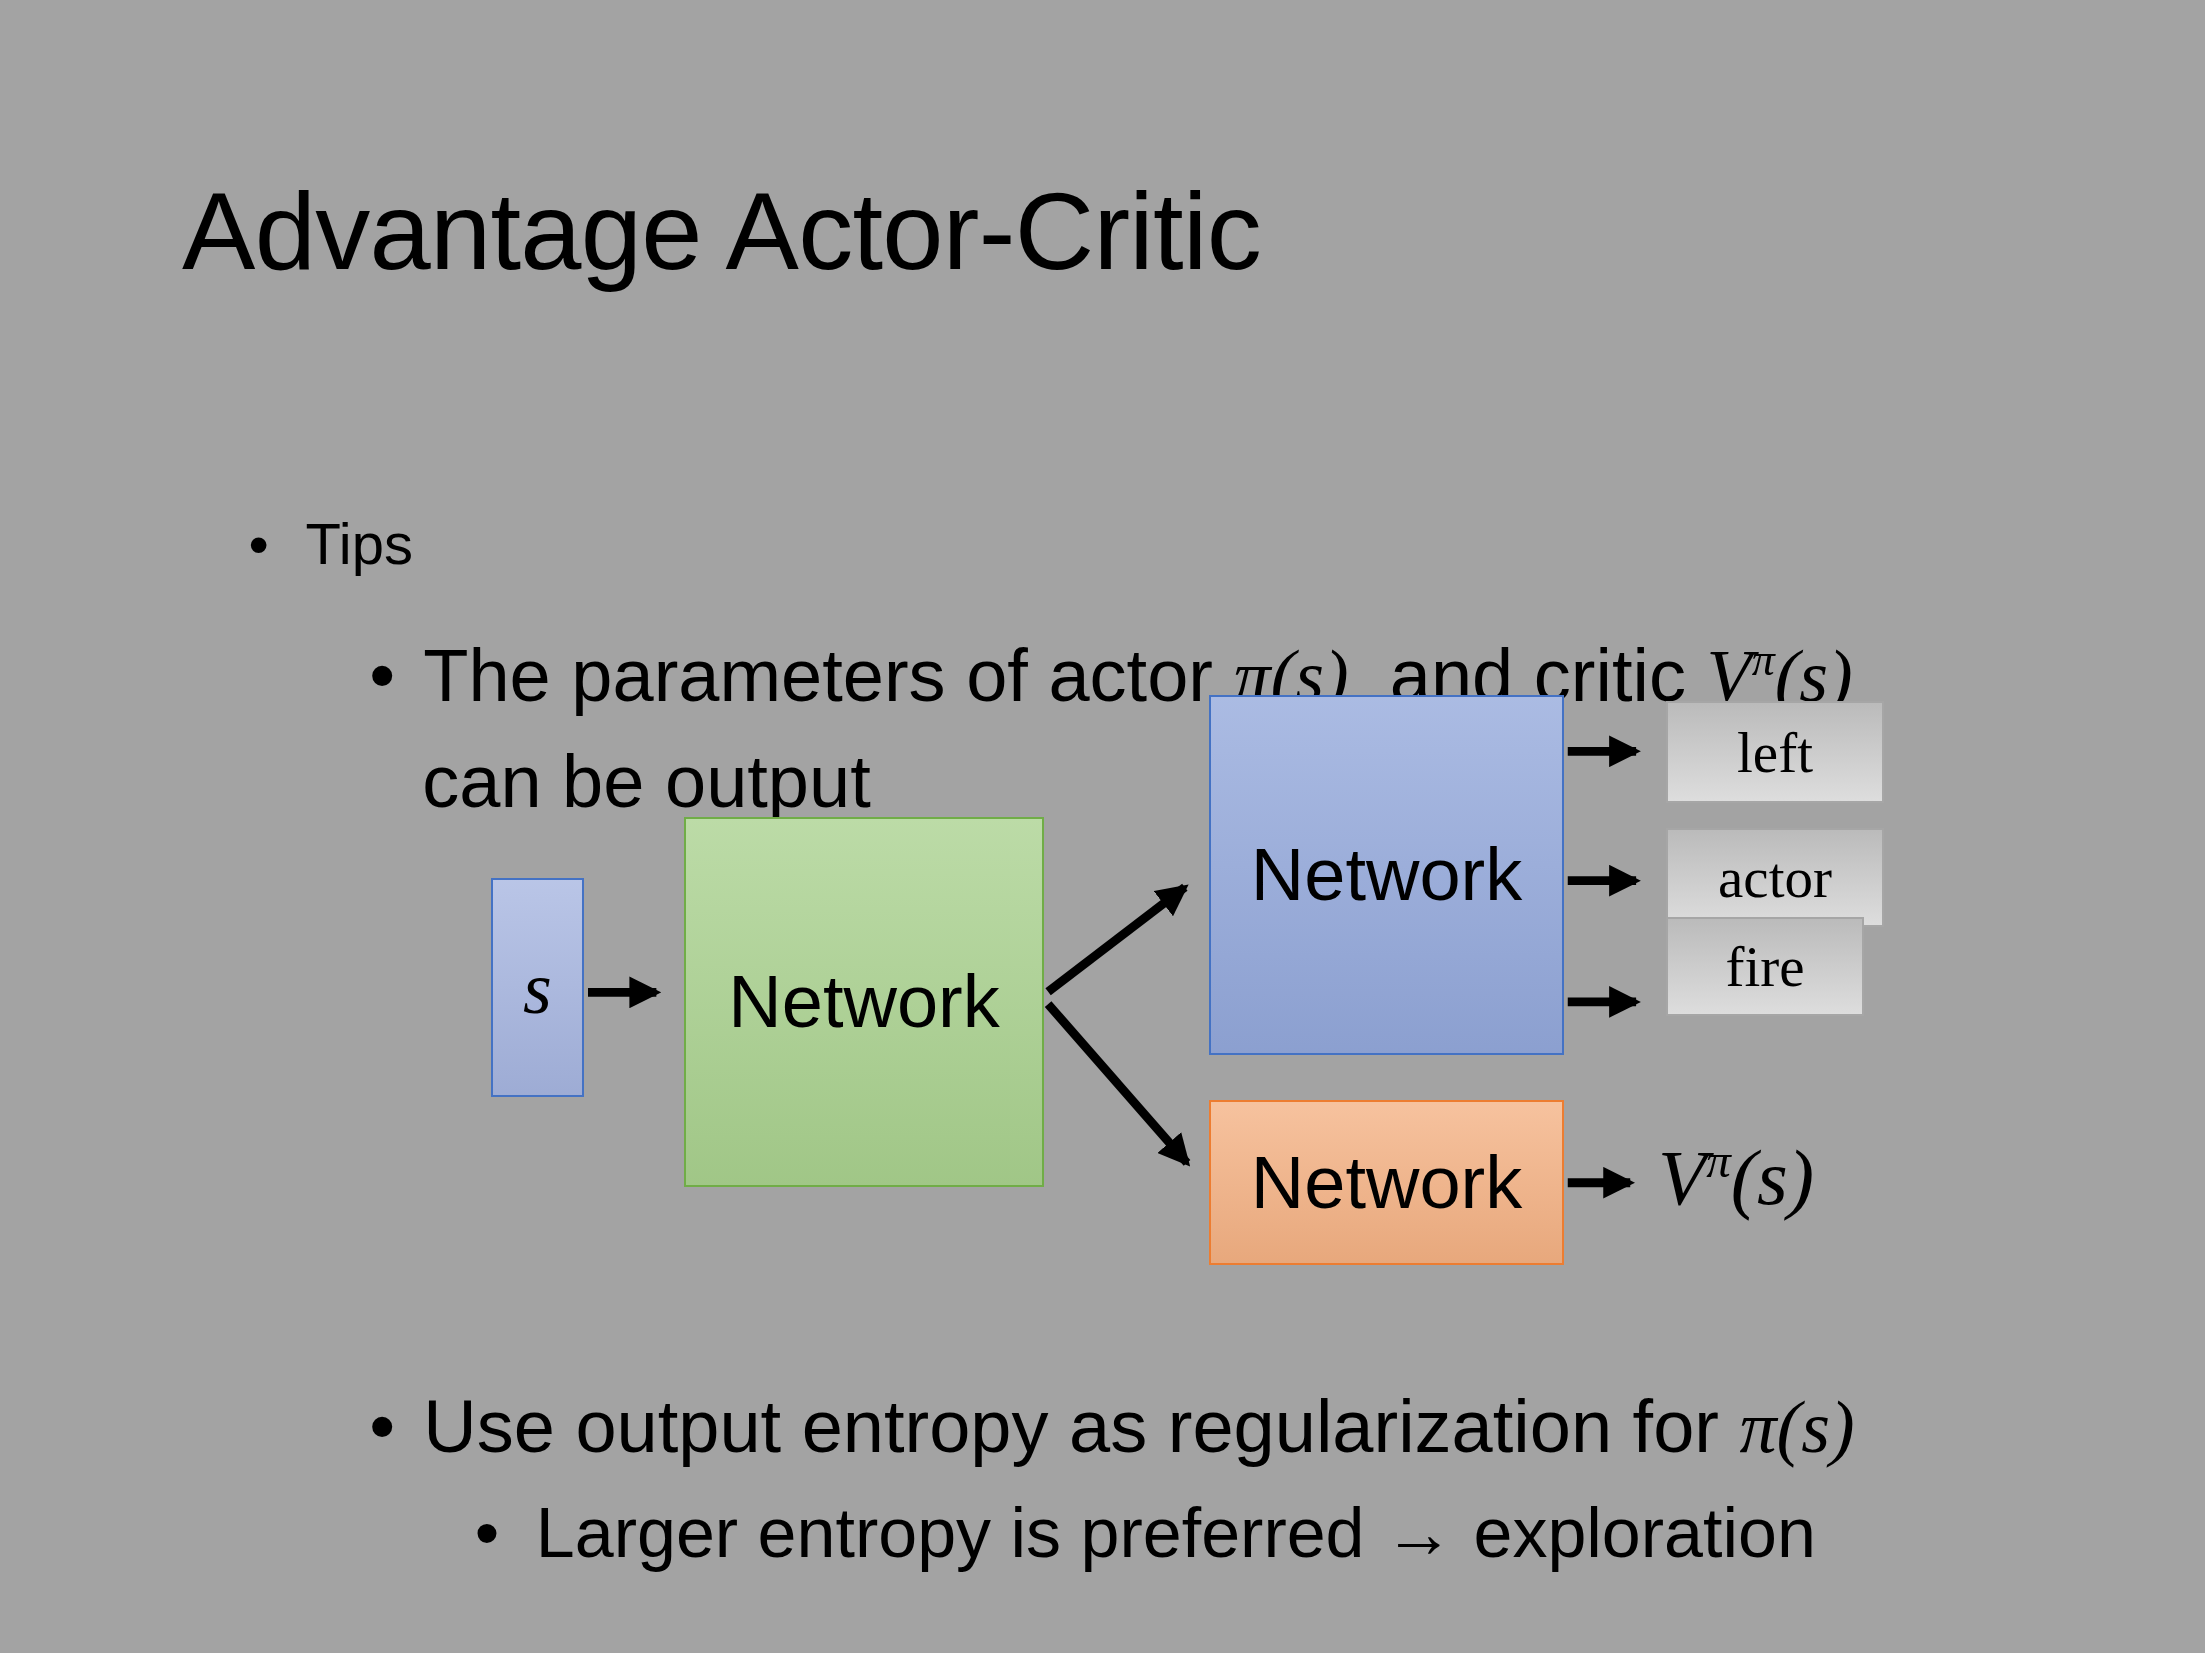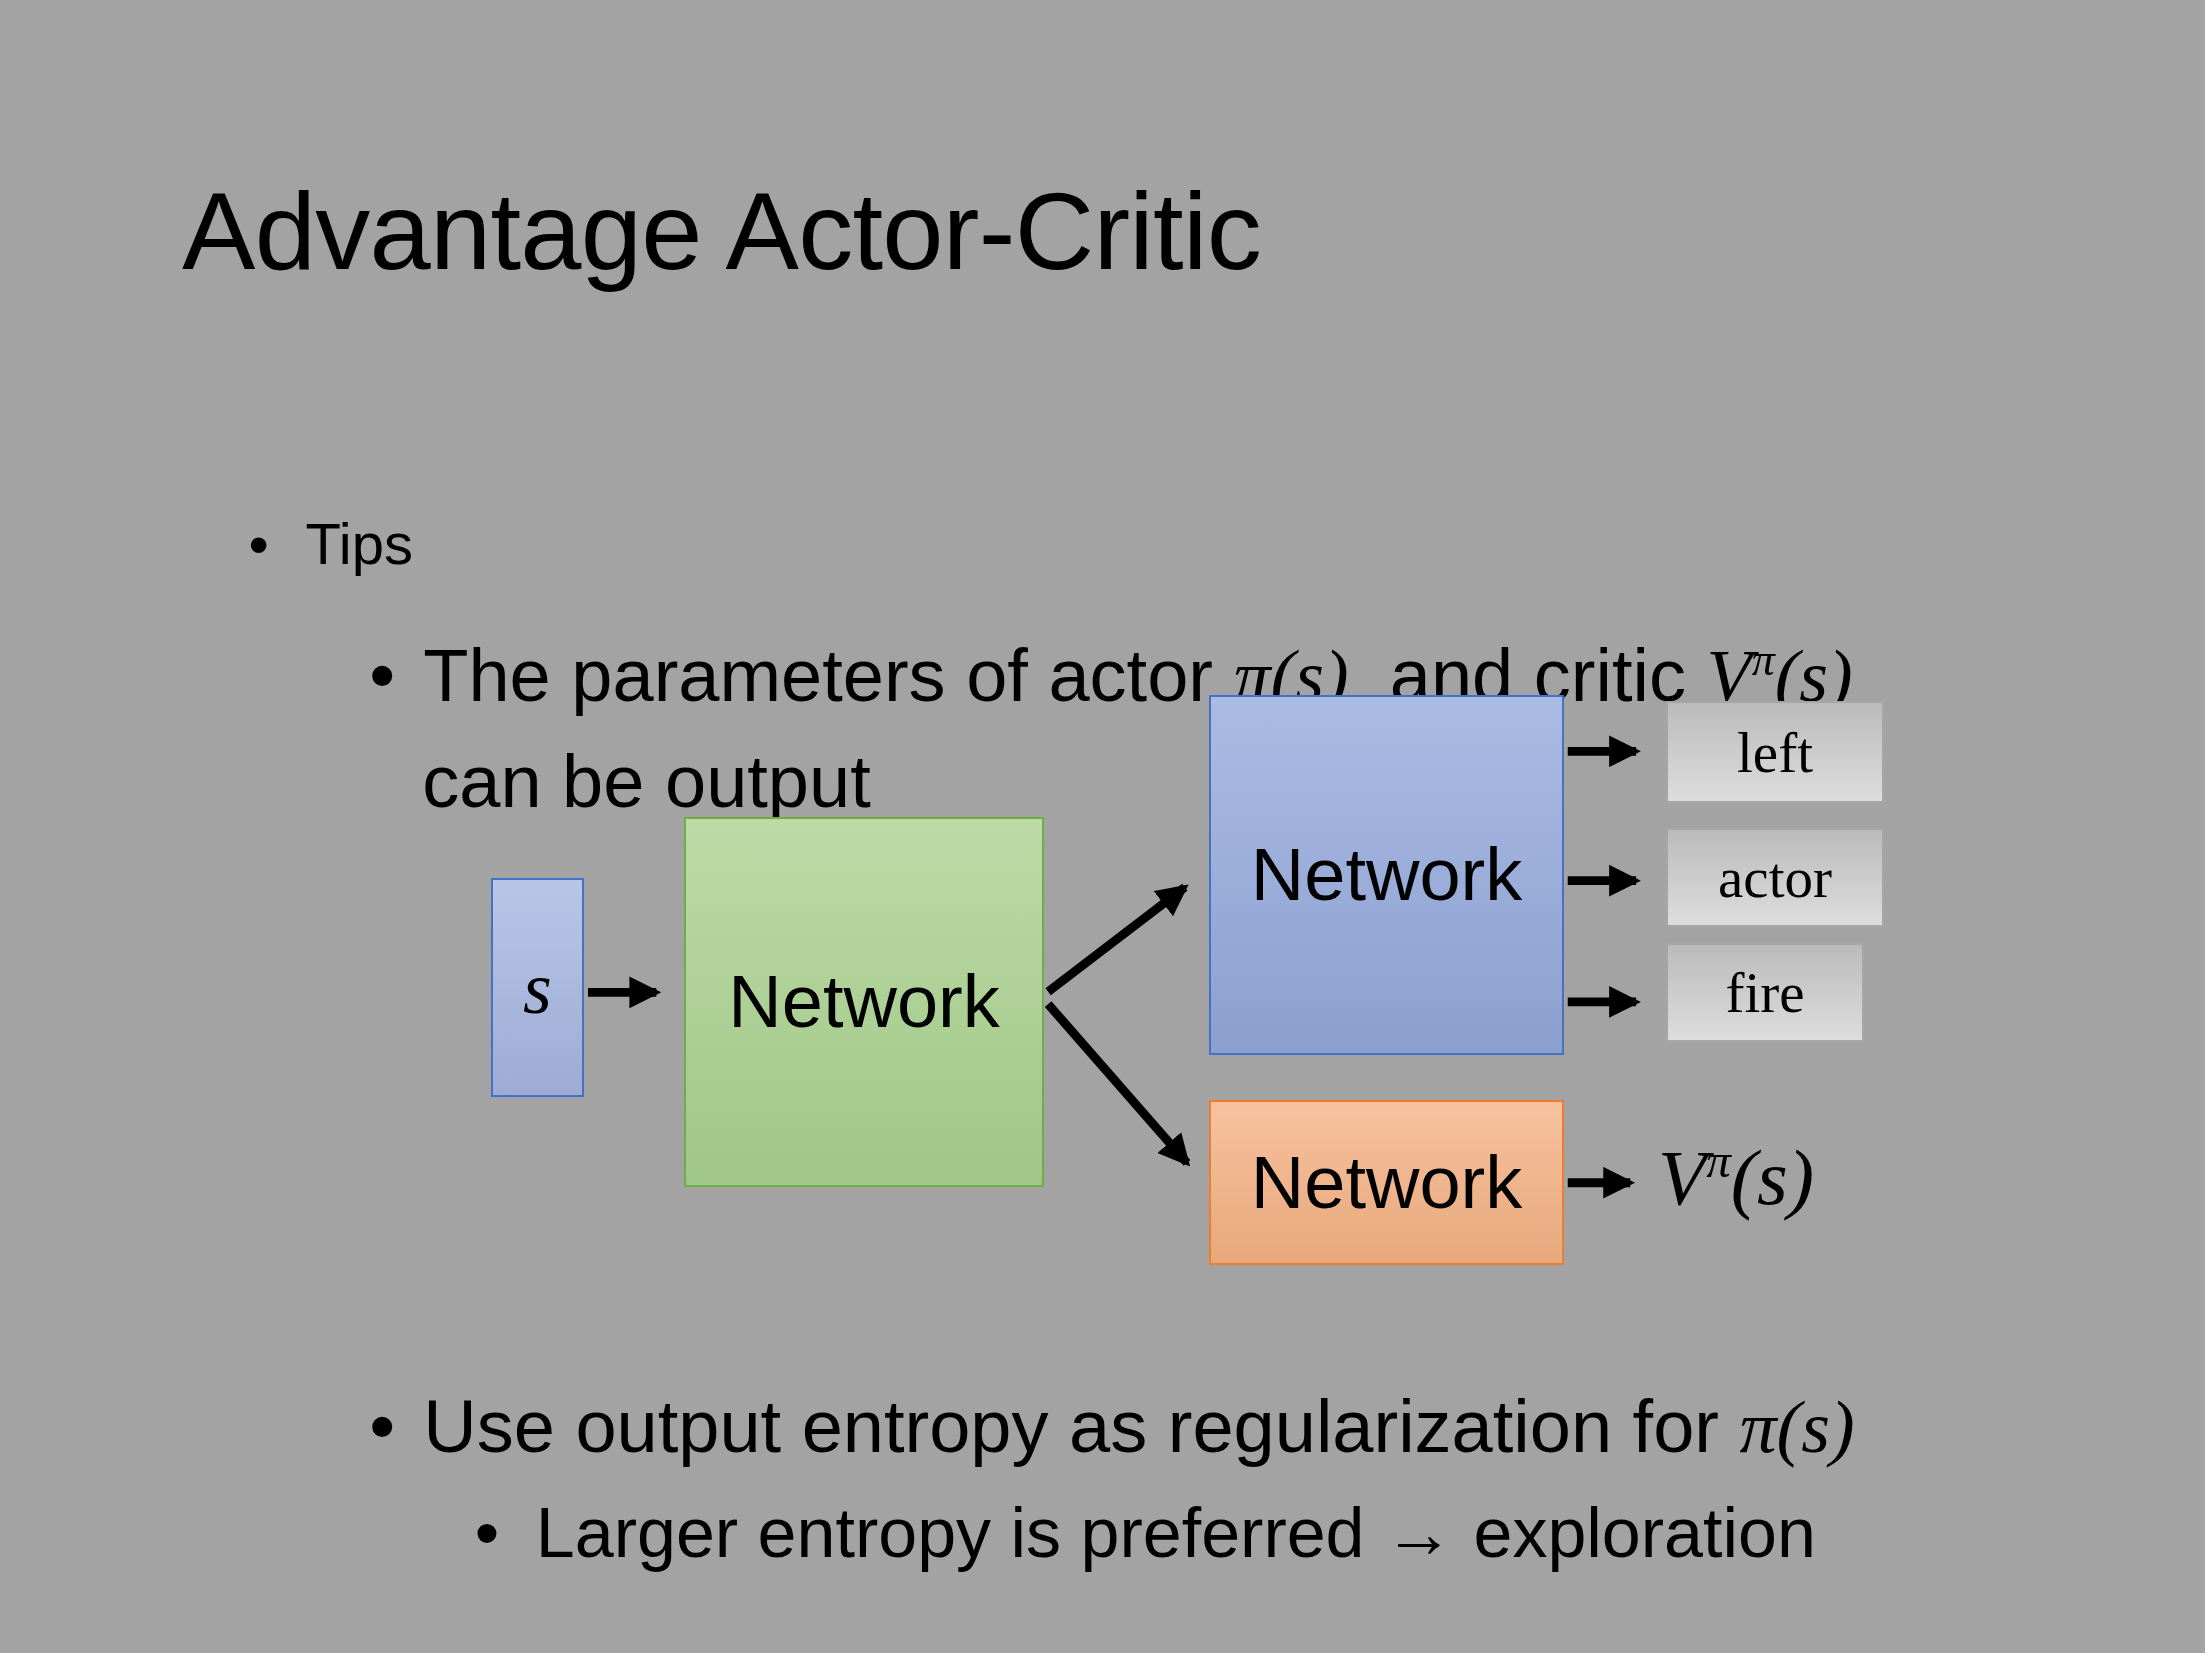--- a/index.html
+++ b/index.html
@@ -88,21 +88,21 @@
   </div>
 
   <div class="box gray" style="left: 1666px; top: 701px; width: 218px; height: 102px; border: 2.2px solid rgb(166, 166, 166); background-color: rgb(208, 208, 208);">
     <span class="lbl">left</span>
   </div>
 
   <div class="box gray" style="left: 1666px; top: 828px; width: 218px; height: 99px; border: 2.2px solid rgb(166, 166, 166); background-color: rgb(208, 208, 208);">
     <span class="lbl">actor</span>
   </div>
 
-  <div class="box gray" style="left: 1666px; top: 943px; width: 198px; height: 99px; border: 2.2px solid rgb(166, 166, 166); background-color: rgb(208, 208, 208);">
+  <div class="box gray" style="left: 1666px; top: 917px; width: 198px; height: 99px; border: 2.2px solid rgb(166, 166, 166); background-color: rgb(208, 208, 208);">
     <span class="lbl">fire</span>
   </div>
 
   <div class="vout"><span class="math">V</span><sup class="math">π</sup><span class="math">(s)</span></div>
 
   <svg class="arrows" width="2205" height="1654" viewBox="0 0 3000 2250">
     <defs>
       <marker id="arr" viewBox="0 0 10 10" refX="8.5" refY="5" markerWidth="3.6" markerHeight="3.6" orient="auto-start-reverse">
         <path d="M0,0 L10,5 L0,10 z" fill="#000000"></path>
       </marker>

